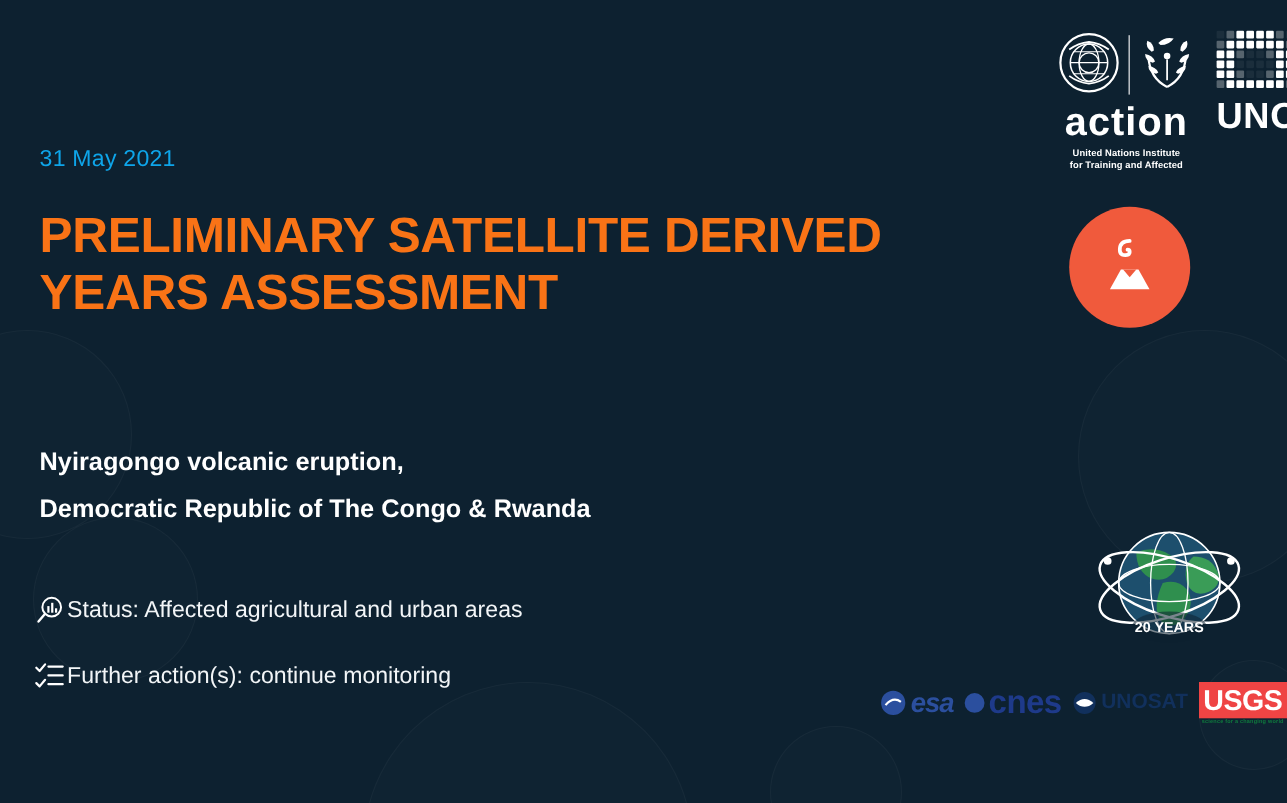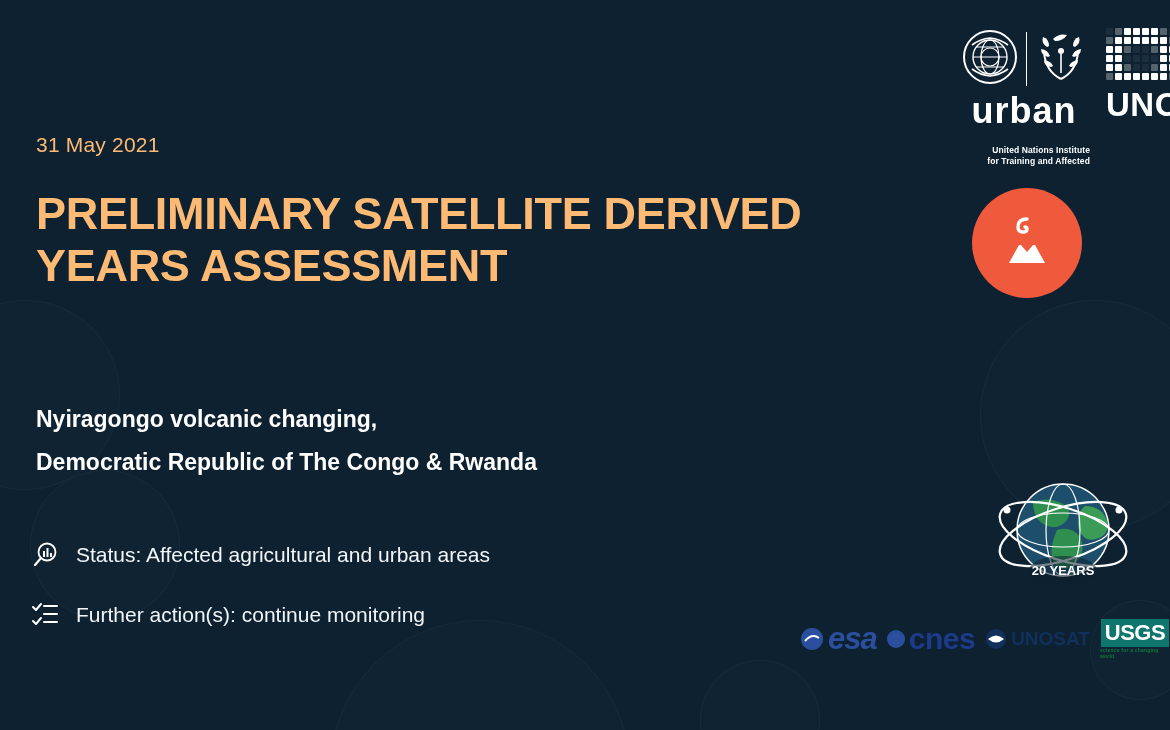--- a/index.html
+++ b/index.html
@@ -27,30 +27,30 @@
   .c2 { width: 150px; height: 150px; left: 30px; top: 470px; }
   .c3 { width: 230px; height: 230px; left: 980px; top: 300px; }
   .c4 { width: 120px; height: 120px; left: 700px; top: 660px; }
   .c5 { width: 300px; height: 300px; left: 330px; top: 620px; }
   .c6 { width: 100px; height: 100px; left: 1090px; top: 600px; }
 
   .date {
     position: absolute;
     left: 36px;
     top: 133px;
-    color: #fdba74;
+    color: #0ea5e9;
     font-size: 21px;
     letter-spacing: 0.2px;
   }
   .main-title {
     position: absolute;
     left: 36px;
     top: 188px;
     width: 900px;
-    color: #fdba74;
+    color: #f97316;
     font-size: 45px;
     font-weight: bold;
     line-height: 1.16;
     letter-spacing: -0.3px;
   }
   .main-title .line { display: block; }
   .subtitle {
     position: absolute;
     left: 36px;
     top: 398px;
@@ -59,21 +59,21 @@
     font-weight: bold;
     line-height: 1.85;
   }
   .subtitle .line { display: block; white-space: nowrap; }
 
   .status-row, .action-row {
     position: absolute;
     left: 30px;
     display: flex;
     align-items: center;
-    gap: 16px;
+    gap: 1px;
     color: #f2f5f7;
     font-size: 21px;
   }
   .status-row { top: 540px; }
   .action-row { top: 600px; justify-content: space-between; }
   .row-icon {
     width: 30px;
     height: 30px;
     flex: 0 0 30px;
     display: flex;
@@ -106,23 +106,22 @@
     font-size: 36px;
     font-weight: bold;
     letter-spacing: 1px;
     line-height: 1.05;
     margin-top: 2px;
   }
   .unitar-sub {
     font-size: 8.5px;
     font-weight: bold;
     line-height: 1.35;
-    margin-top: 15px;
+    margin-top: 4px;
     letter-spacing: 0.1px;
-    text-align: right;
   }
 
   
   .unosat {
     position: absolute;
     left: 1106px;
     top: 28px;
     width: 120px;
     color: #ffffff;
   }
@@ -176,27 +175,27 @@
     align-items: center;
     gap: 10px;
     height: 34px;
   }
   .p-esa, .p-cnes, .p-airbus, .p-usgs {
     display: flex;
     align-items: center;
     gap: 4px;
     font-weight: bold;
   }
-  .p-esa { color: #2b4f9e; font-size: 31px; font-style: italic; letter-spacing: -1px; }
+  .p-esa { color: #2b4f9e; font-size: 25px; font-style: italic; letter-spacing: -1px; }
   .p-cnes { color: #1e3a8a; font-size: 30px; letter-spacing: -0.5px; }
   .p-airbus { color: #11305c; font-size: 19px; letter-spacing: 0px; }
   .p-usgs-box {
-    background: #0f766e;
+    background: #ef4444;
     color: #ffffff;
-    font-size: 22px;
+    font-size: 26px;
     font-weight: bold;
     padding: 1px 4px;
     letter-spacing: -0.5px;
   }
   .p-usgs-sub { color: #0f7a3d; font-size: 5px; letter-spacing: 0.2px; }
   .p-usgs { flex-direction: column; align-items: center; gap: 0; }
   .blue-dot {
     width: 18px; height: 18px; border-radius: 50%;
     background: #2b4f9e; display: inline-block;
   }
@@ -214,21 +213,21 @@
   <div class="bg-circle c6"></div>
 
   <div class="date">31 May 2021</div>
 
   <div class="main-title">
     <span class="line">PRELIMINARY SATELLITE DERIVED</span>
     <span class="line">YEARS ASSESSMENT</span>
   </div>
 
   <div class="subtitle">
-    <span class="line">Nyiragongo volcanic changing,</span>
+    <span class="line">Nyiragongo volcanic eruption,</span>
     <span class="line">Democratic Republic of The Congo &amp; Rwanda</span>
   </div>
 
   <div class="status-row">
     <span class="row-icon">
       <svg width="28" height="28" viewBox="0 0 28 28">
         <circle cx="16" cy="11" r="8.5" fill="none" stroke="#ffffff" stroke-width="1.8"></circle>
         <line x1="10" y1="17" x2="4" y2="24" stroke="#ffffff" stroke-width="2.2" stroke-linecap="round"></line>
         <rect x="12" y="10" width="2" height="6" fill="#ffffff"></rect>
         <rect x="15.5" y="7" width="2" height="9" fill="#ffffff"></rect>
@@ -276,21 +275,21 @@
           <path d="M13 28 Q6 26 6 20 Q13 21 15 27 Z" fill="#ffffff"></path>
           <path d="M39 28 Q46 26 46 20 Q39 21 37 27 Z" fill="#ffffff"></path>
           <path d="M16 38 Q9 37 9 31 Q16 32 18 37 Z" fill="#ffffff"></path>
           <path d="M36 38 Q43 37 43 31 Q36 32 34 37 Z" fill="#ffffff"></path>
           <path d="M18 10 Q24 4 32 6 Q28 12 20 12 Z" fill="#ffffff"></path>
           <circle cx="26" cy="22" r="3" fill="#ffffff"></circle>
           <path d="M26 25 L26 44" stroke="#ffffff" stroke-width="1.6"></path>
         </svg>
       </span>
     </div>
-    <div class="unitar-word">urban</div>
+    <div class="unitar-word">action</div>
     <div class="unitar-sub">
       <div>United Nations Institute</div>
       <div>for Training and Affected</div>
     </div>
   </div>
 
   <div class="unosat">
     <div class="dotgrid">
       <i class="off"></i>
         <i class="dim"></i>

